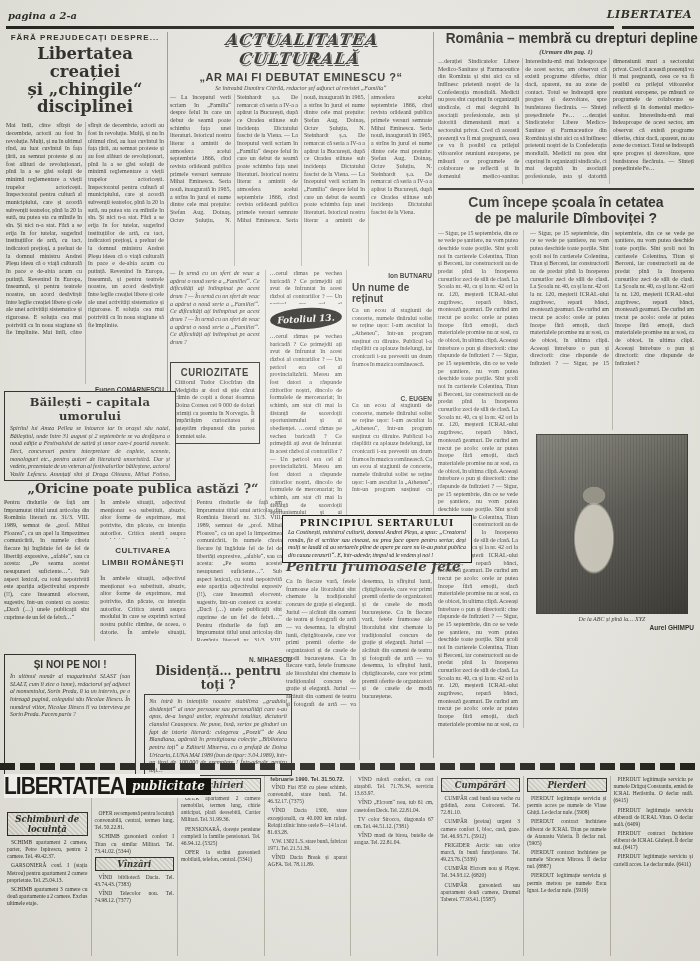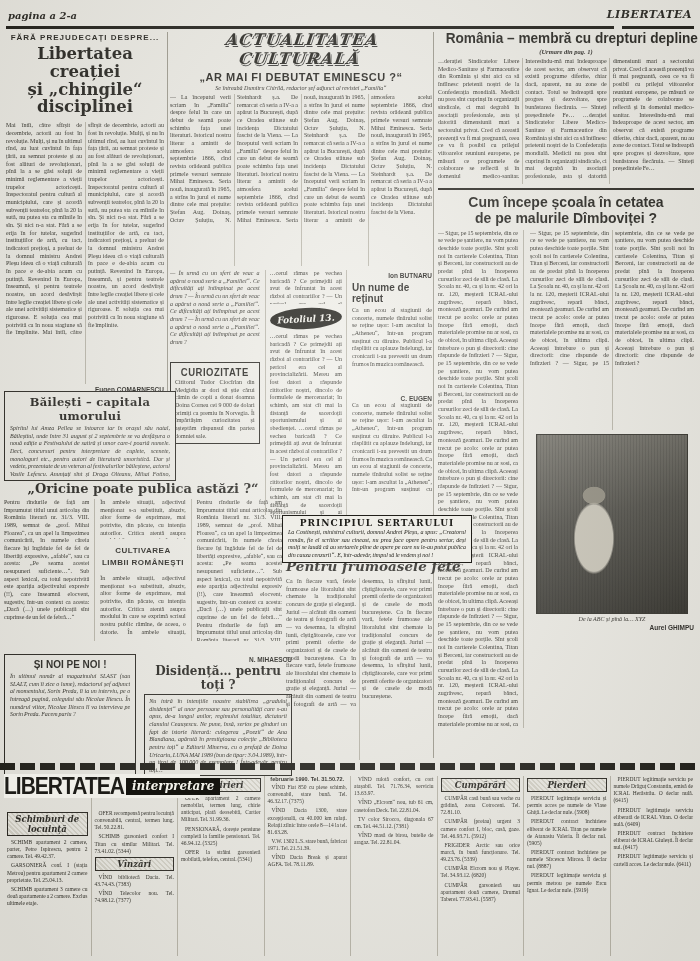--- a/index.html
+++ b/index.html
@@ -205,21 +205,21 @@
         <div class="caption">De la ABC și pînă la… XYZ</div>
         <div class="byline">Aurel GHIMPU</div>
       </div>
     </div>
   </section>
 
   <div class="dashbar"></div>
   <section class="ads">
     <div class="masthead">
       <span class="lb">LIBERTATEA</span>
-      <span class="pub">interpretare</span>
+      <span class="pub">publicitate</span>
     </div>
 
     <div class="adcol padtop">
       <div class="fancy">Schimburi de locuință</div>
       <div class="bt">
         <p>SCHIMB apartament 2 camere, parter, Petre Ispirescu, pentru 2 camere. Tel. 49.42.37.</p>
         <p>GARSONIERĂ conf. I (stația Metrou) pentru apartament 2 camere proprietate. Tel. 25.04.13.</p>
         <p>SCHIMB apartament 3 camere cu două apartamente a 2 camere. Exclus ultimele etaje.</p>
       </div>
     </div>

